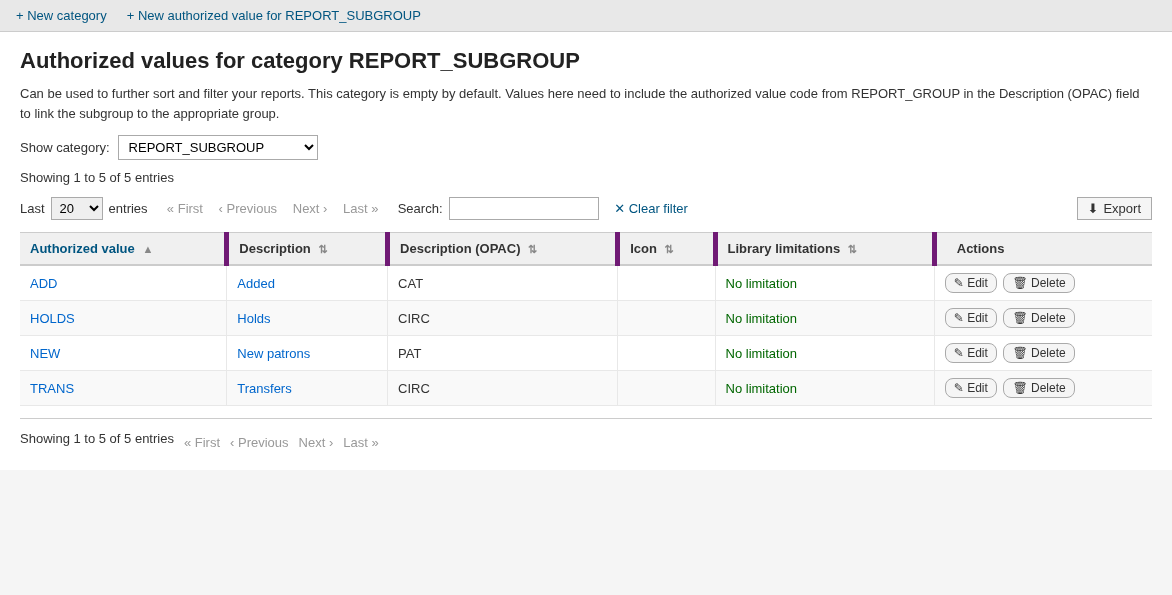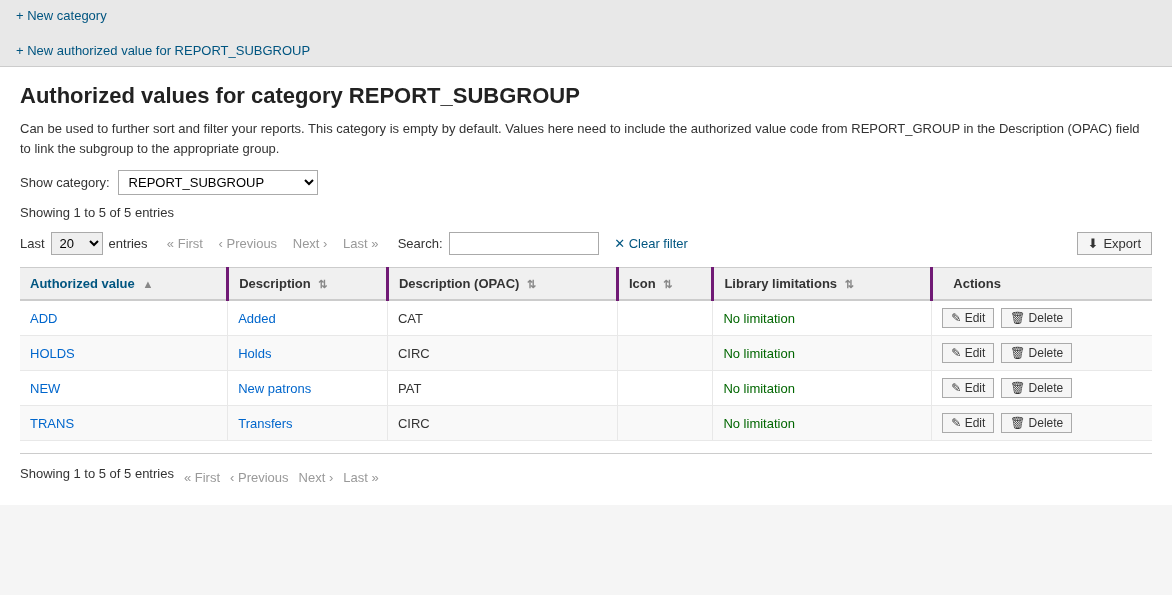--- a/index.html
+++ b/index.html
@@ -4,21 +4,20 @@
   <style>
     * { box-sizing: border-box; margin: 0; padding: 0; }
     body { font-family: Arial, sans-serif; font-size: 13px; color: #333; background: #f5f5f5; }
 
     .top-bar {
       background: #e8e8e8;
       border-bottom: 1px solid #ccc;
       padding: 8px 16px;
       display: flex;
       gap: 20px;
-      flex-direction: column;
     }
     .top-bar a {
       color: #005580;
       text-decoration: none;
       font-size: 13px;
     }
 
     .main-content {
       background: #fff;
       padding: 16px 20px;
@@ -151,21 +150,21 @@
       background: #f0f0f0;
       border-top: 1px solid #ccc;
       border-bottom: 2px solid #ccc;
     }
 
     th {
       padding: 8px 10px;
       text-align: left;
       font-weight: bold;
       color: #333;
-      border-right: 3px solid #701a75;
+      border-right: 5px solid #701a75;
       white-space: nowrap;
     }
 
     th:last-child { border-right: none; padding-left: 20px; }
 
     th .sort-icon {
       color: #888;
       font-size: 11px;
       margin-left: 4px;
     }
@@ -188,21 +187,21 @@
     .desc-link { color: #0066cc; }
     .no-limitation { color: #006600; }
 
     .actions-cell { white-space: nowrap; }
 
     .btn-edit, .btn-delete {
       padding: 2px 8px;
       font-size: 12px;
       cursor: pointer;
       border: 1px solid;
-      border-radius: 0;
+      border-radius: 8px;
       margin-right: 3px;
     }
 
     .btn-edit {
       background: #f5f5f5;
       border-color: #aaa;
       color: #333;
     }
 
     .btn-delete {

